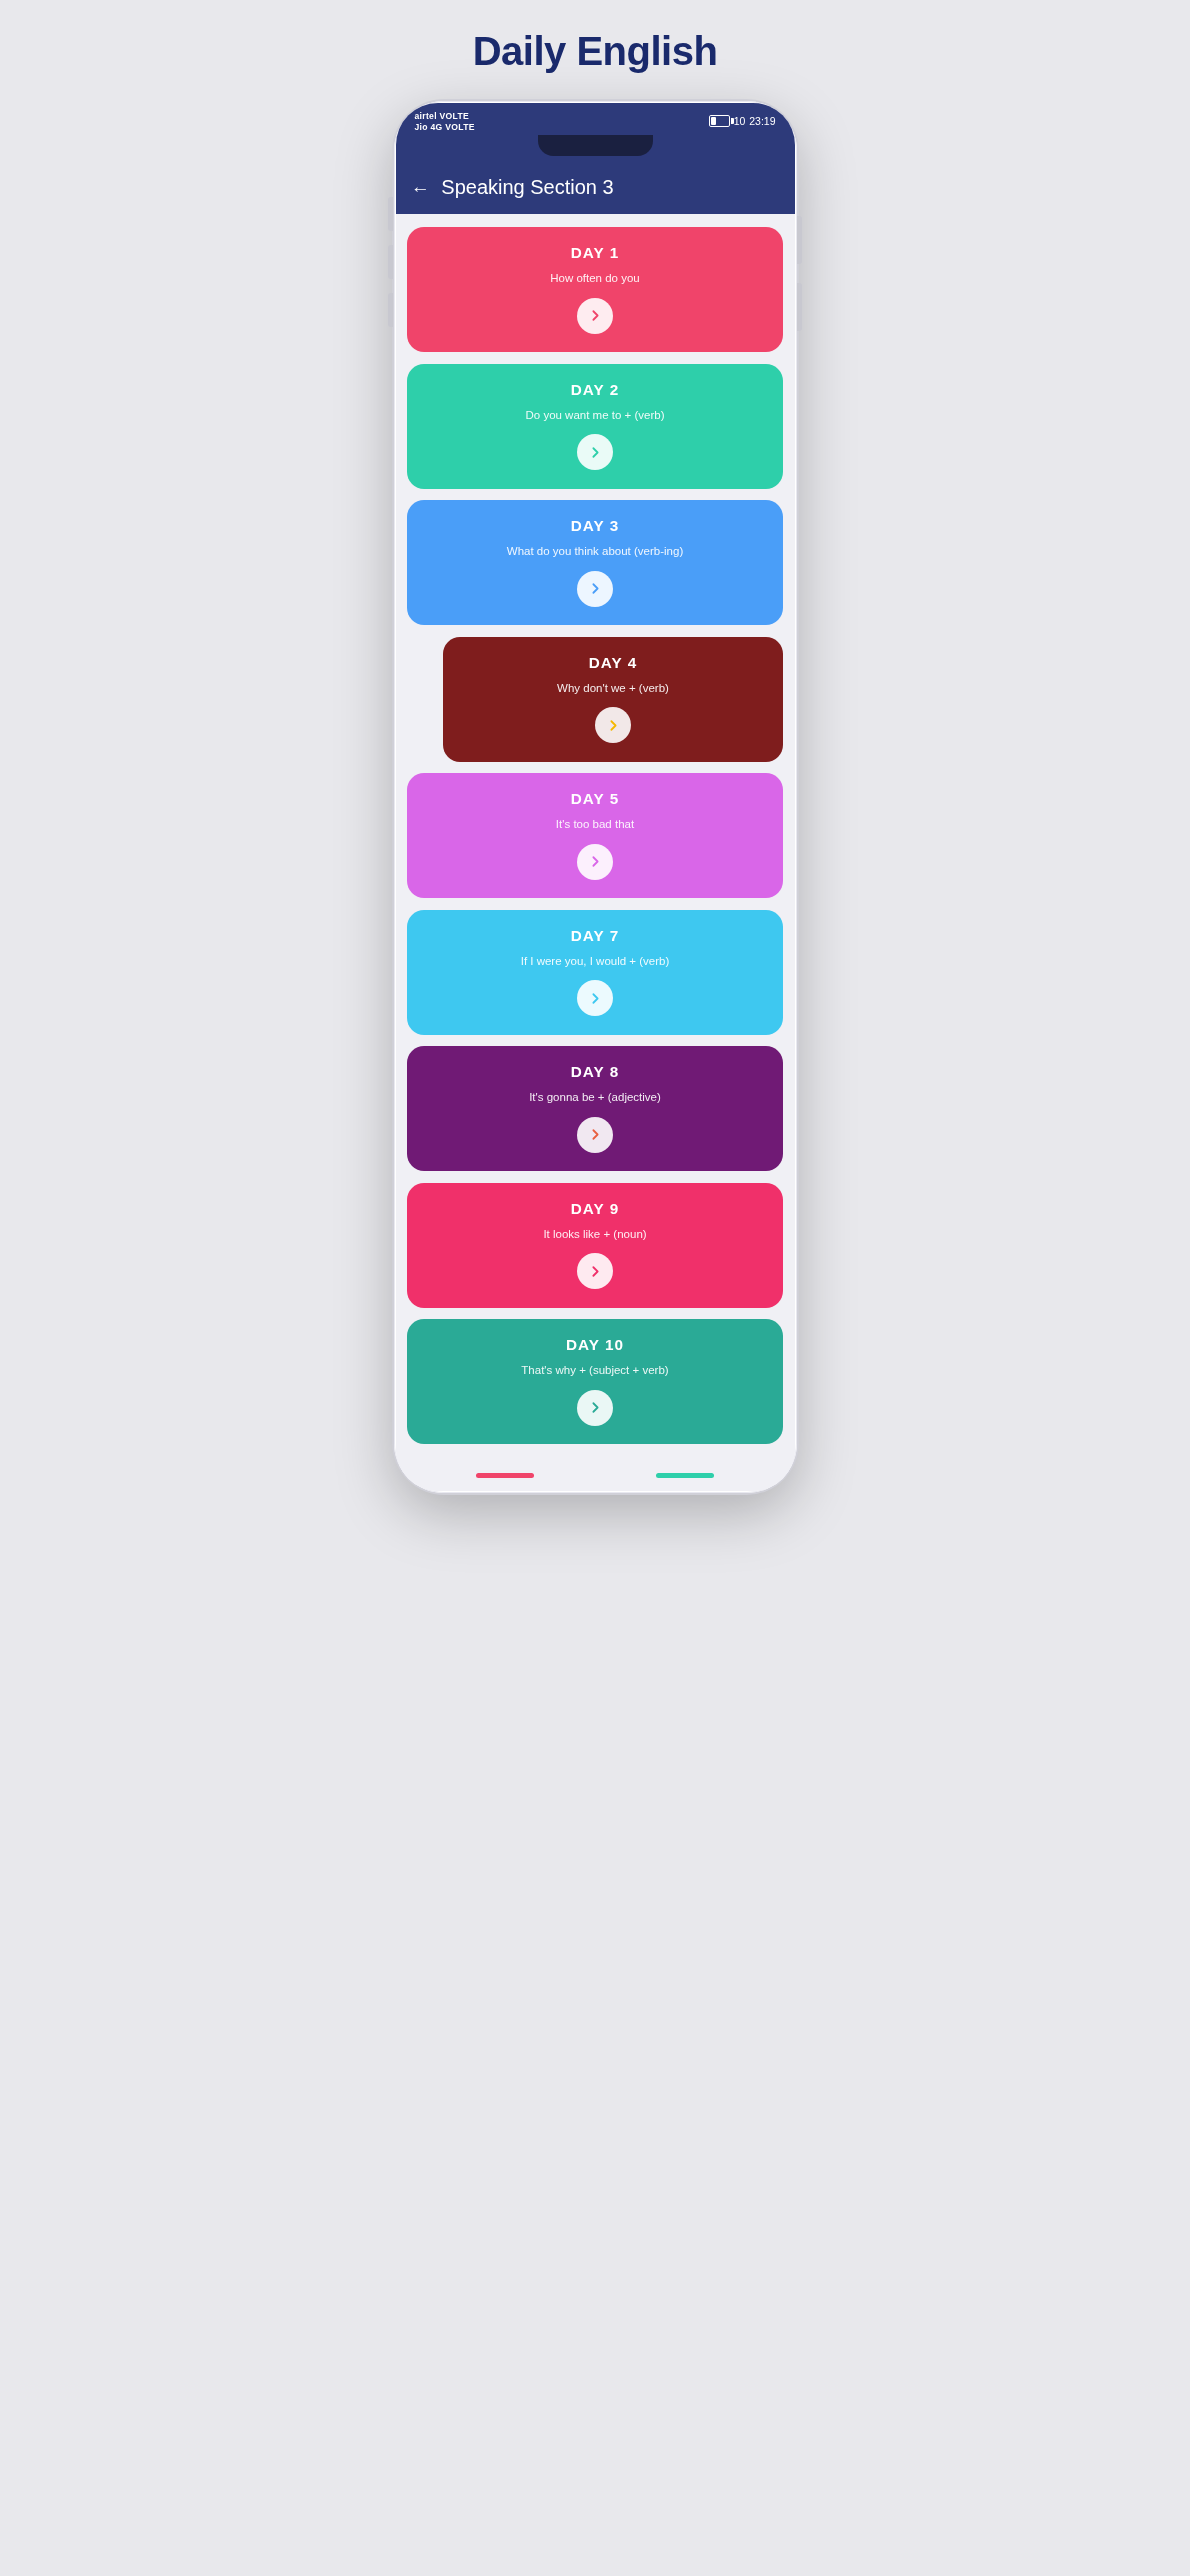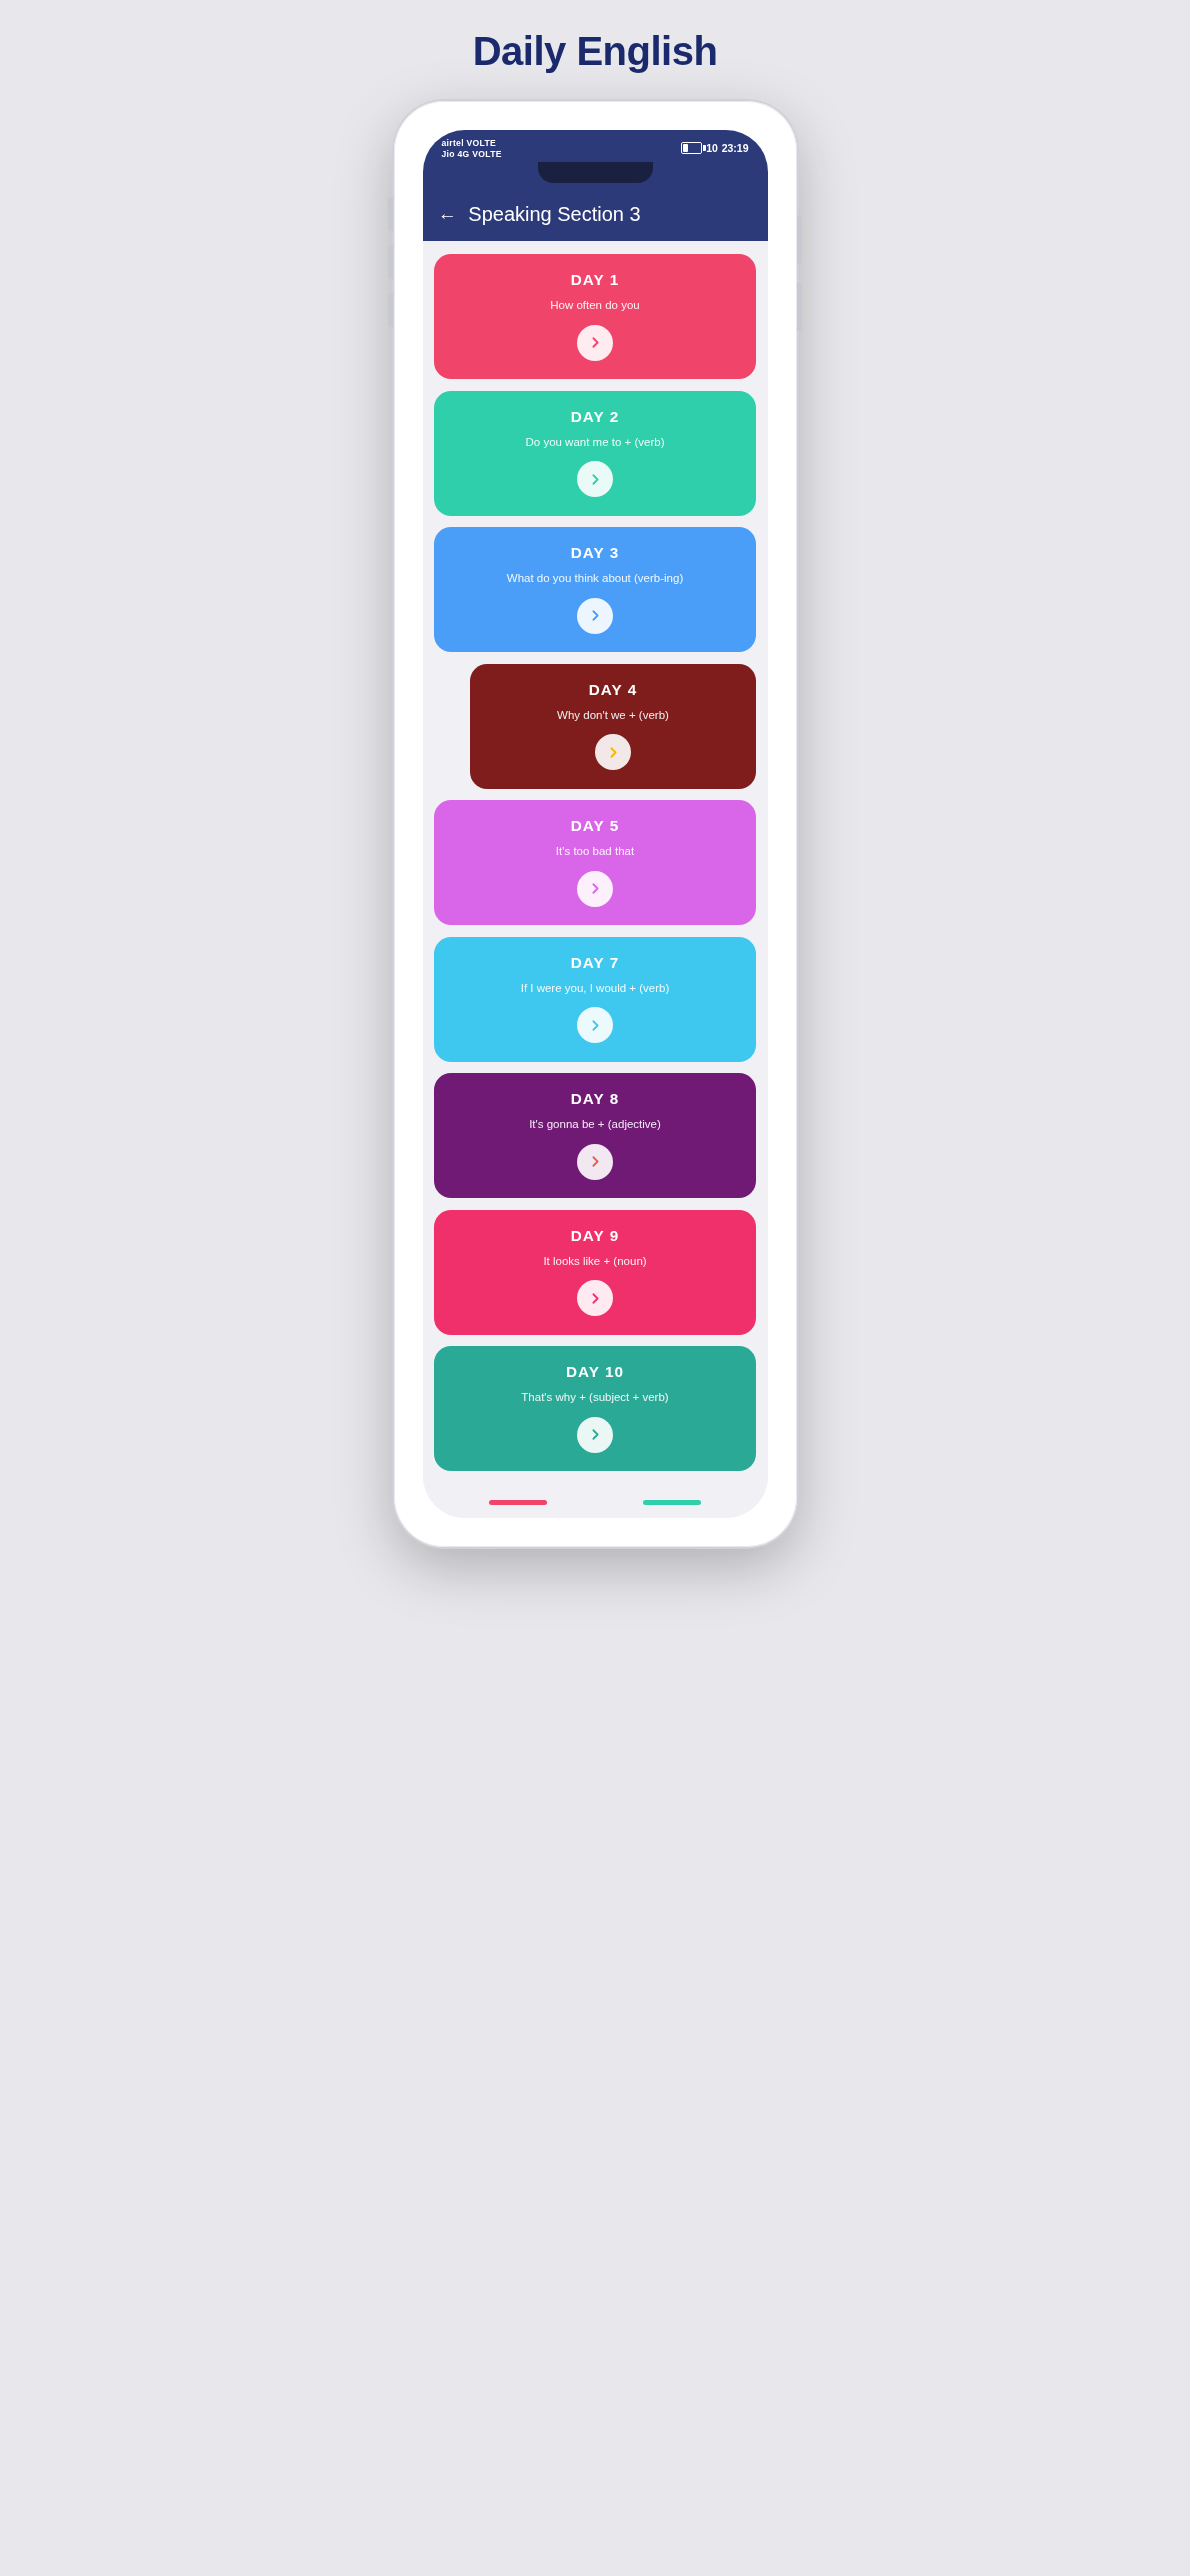--- a/index.html
+++ b/index.html
@@ -31,21 +31,21 @@
       margin-bottom: 27px;
       letter-spacing: -0.5px;
     }
 
     
     .phone-shell {
       width: 100%;
       max-width: 403px;
       background: #ffffff;
       border-radius: 50px;
-      padding: 29px;
+      padding: 2px;
       box-shadow:
         0 0 0 1.9px #d0d0d8,
         0 19px 58px rgba(0,0,0,0.25),
         inset 0 0 0 1px #e8e8f0;
       position: relative;
     }
 
     
     .phone-shell::before {
       content: '';
@@ -97,21 +97,21 @@
       font-size: 8.6px;
       font-weight: 600;
       letter-spacing: 0.3px;
     }
 
     .status-right {
       display: flex;
       align-items: center;
       gap: 3.8px;
       font-size: 10.5px;
-      font-weight: 700;
+      font-weight: 400;
     }
 
     .battery-icon {
       width: 21px;
       height: 11.5px;
       border: 1.4px solid white;
       border-radius: 1.9px;
       position: relative;
       display: inline-flex;
       align-items: center;

